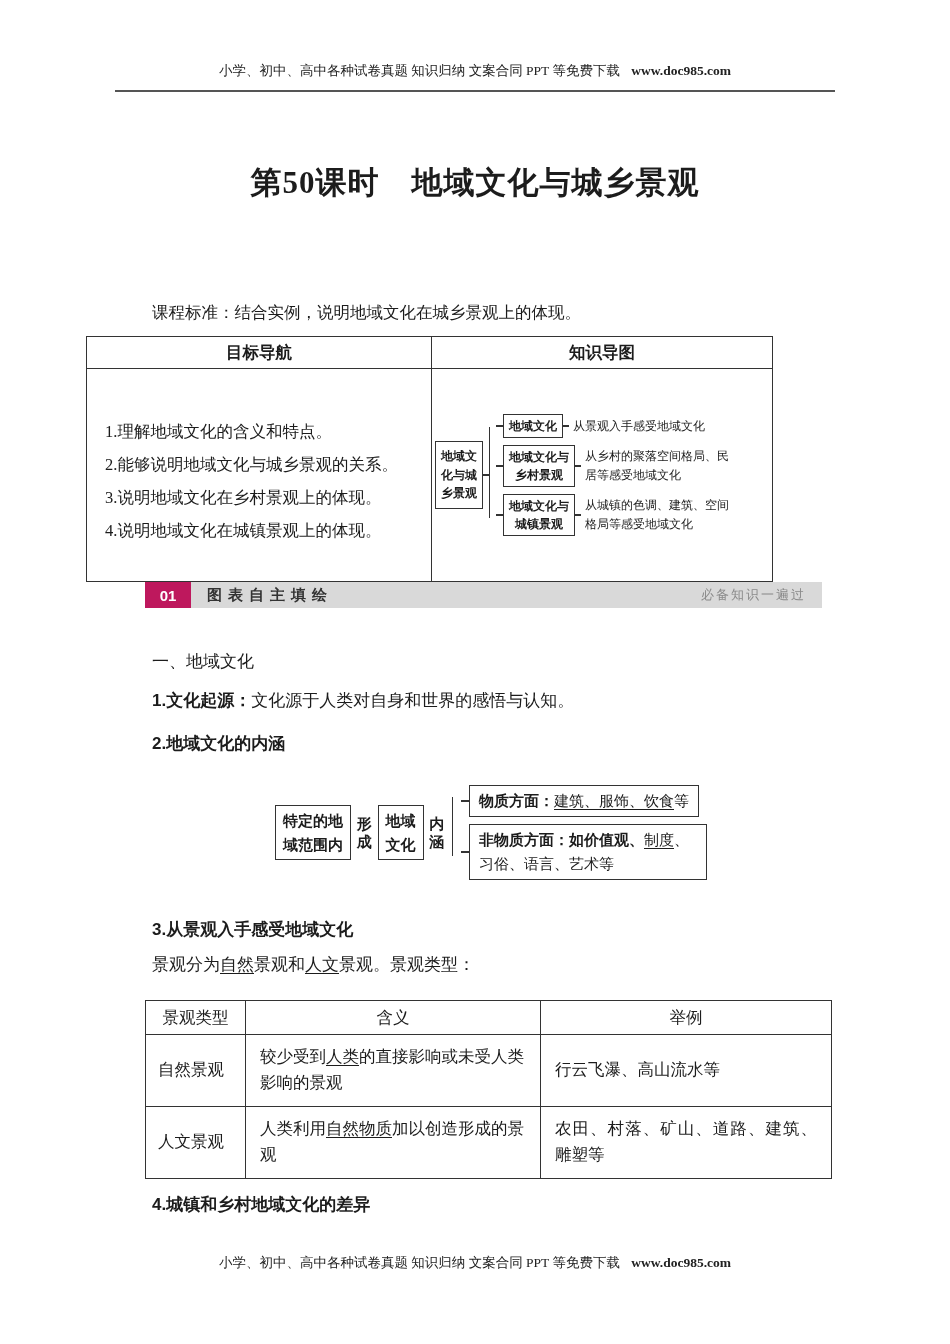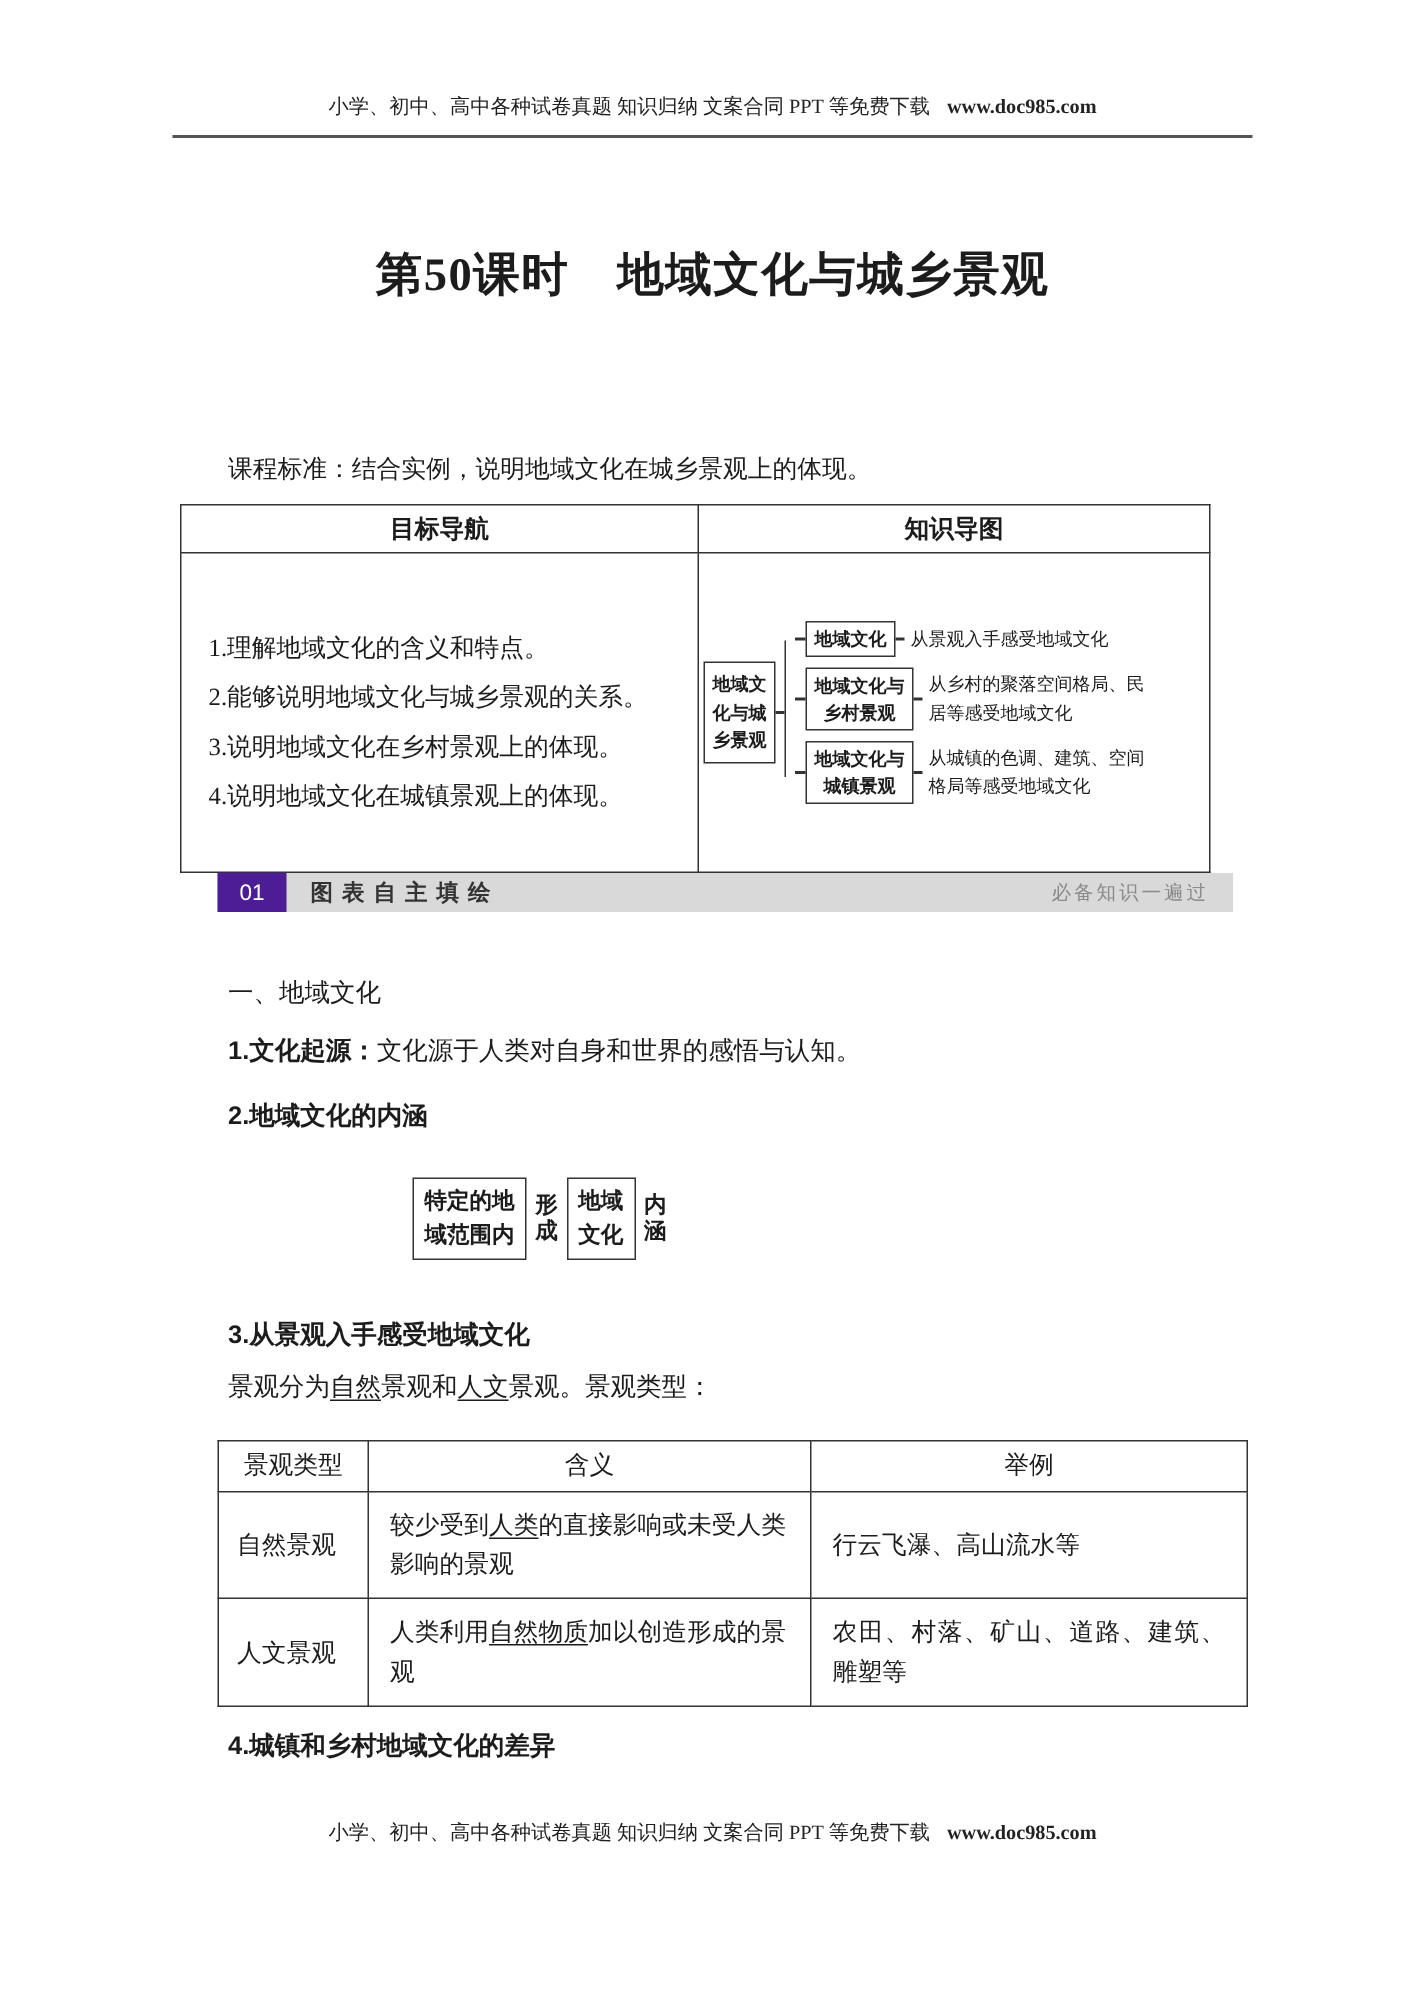--- a/index.html
+++ b/index.html
@@ -15,41 +15,41 @@
   .doc-header .url { font-weight: bold; margin-left: 8px; }
   .header-rule { width: 720px; margin: 10px auto 0 auto; border-top: 2px solid #555; height: 0; }
 
   
   .doc-title { text-align: center; margin-top: 70px; font-size: 31px; font-weight: bold; letter-spacing: 1px; }
 
   
   .course-standard { margin: 98px 0 0 140px; font-size: 16.5px; }
 
   
-  .nav-table { margin: 12px 0 0 108px; width: 687px; border-collapse: collapse; table-layout: fixed; }
+  .nav-table { margin: 12px 0 0 74px; width: 687px; border-collapse: collapse; table-layout: fixed; }
   .nav-table td { border: 1.5px solid #333; }
   .nav-table .hdr { height: 32px; text-align: center; font-weight: bold; font-size: 16.5px; font-family: "Liberation Sans", sans-serif; }
   .goal-cell { vertical-align: top; padding: 46px 12px 34px 18px; font-size: 16.5px; line-height: 2.0; }
   .map-cell { vertical-align: middle; padding: 8px 3px; }
 
   
   .mm { display: flex; align-items: center; font-family: "Liberation Sans", sans-serif; }
   .mm-root { border: 1.2px solid #333; padding: 5px 5px; font-size: 12px; font-weight: bold; text-align: center; line-height: 1.55; }
   .mm-trunk { width: 6px; height: 1.2px; background: #333; flex: none; }
   .mm-branches { display: flex; flex-direction: column; gap: 7px; position: relative; padding-left: 7px; }
   .mm-branches::before { content: ""; position: absolute; left: 0; top: 13px; bottom: 18px; width: 1.2px; background: #333; }
   .mm-branch { display: flex; align-items: center; }
   .mm-branch::before { content: ""; width: 7px; height: 1.2px; background: #333; flex: none; }
   .mm-box { border: 1.2px solid #333; padding: 2px 5px; font-size: 12px; font-weight: bold; text-align: center; line-height: 1.5; flex: none; }
   .mm-dash { width: 6px; height: 1.2px; background: #333; flex: none; }
   .mm-desc { font-size: 12px; margin-left: 4px; line-height: 1.55; }
 
   
   .band { margin: 0 0 0 133px; width: 677px; height: 26px; background: #d9d9d9; display: flex; align-items: center; font-family: "Liberation Sans", sans-serif; }
-  .band-number { width: 46px; height: 26px; background: #4c1d95; color: #fff; font-weight: normal; font-size: 15px; display: flex; align-items: center; justify-content: center; flex: none; }
+  .band-number { width: 46px; height: 26px; background: #be185d; color: #fff; font-weight: bold; font-size: 15px; display: flex; align-items: center; justify-content: center; flex: none; }
   .band-title { margin-left: 16px; font-weight: bold; font-size: 15px; letter-spacing: 6px; color: #333; }
   .band-note { margin-left: auto; margin-right: 16px; font-size: 13px; letter-spacing: 2px; color: #8a8a8a; }
 
   
   .sec-heading { margin: 42px 0 0 140px; font-size: 17px; }
   .body-line { margin: 16px 0 0 140px; font-size: 17px; }
   .bold-label { font-weight: bold; font-family: "Liberation Sans", sans-serif; }
   .sub-heading { margin: 20px 0 0 140px; font-size: 17px; font-weight: bold; font-family: "Liberation Sans", sans-serif; }
   .blank { text-decoration: underline; text-underline-offset: 3px; }
 
@@ -150,20 +150,32 @@
 
   <div class="sub-heading">2.地域文化的内涵</div>
 
   <div class="flow">
     <div class="fc-box pre-line">特定的地
 域范围内</div>
     <div class="fc-conn">形成</div>
     <div class="fc-box pre-line">地域
 文化</div>
     <div class="fc-conn">内涵</div>
+    <div class="fc-right">
+      <div class="fc-rrow">
+        <div class="fc-rbox">
+          <span class="bold-label">物质方面：</span><span class="blank">建筑、服饰、饮食</span><span>等</span>
+        </div>
+      </div>
+      <div class="fc-rrow">
+        <div class="fc-rbox">
+          <span class="bold-label">非物质方面：如价值观、</span><span class="blank">制度</span><span>、习俗、语言、艺术等</span>
+        </div>
+      </div>
+    </div>
   </div>
 
   <div class="sub-heading" style="margin-top:38px;">3.从景观入手感受地域文化</div>
 
   <div class="body-line" style="margin-top:12px;">
     <span>景观分为</span><span class="blank">自然</span><span>景观和</span><span class="blank">人文</span><span>景观。景观类型：</span>
   </div>
 
   <table class="ls-table">
     <tbody>

